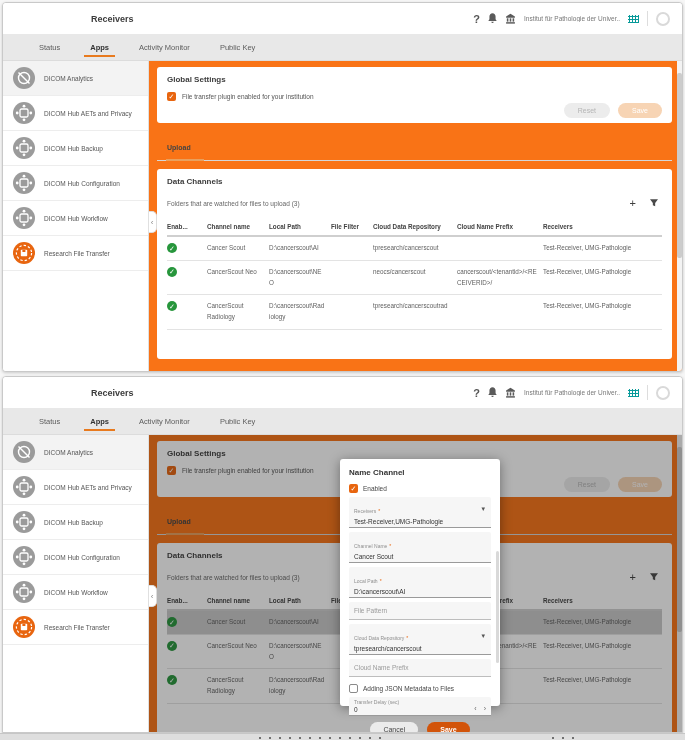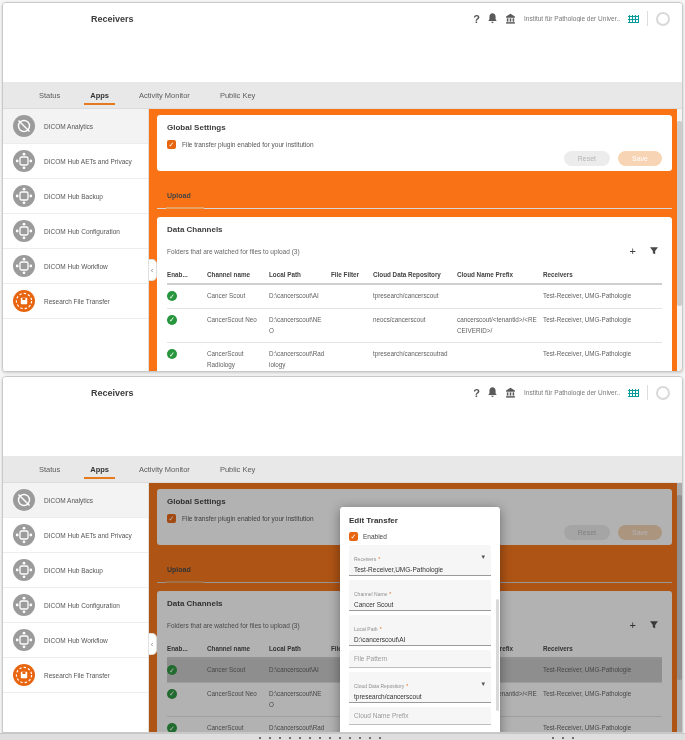--- a/index.html
+++ b/index.html
@@ -16,21 +16,21 @@
   .header-right { position:absolute; right:12px; display:flex; align-items:center; gap:8px; }
   .help-icon { font-size:11px; font-weight:bold; color:#555; }
   .inst-label { font-size:6.5px; color:#777; max-width:96px; white-space:nowrap; overflow:hidden; }
   .grid-icon { width:11px; height:8px;
      background-image:radial-gradient(circle,#079a9a 1.1px,transparent 1.25px);
      background-size:3px 3px; }
   .hdr-divider { width:1px; height:15px; background:#ddd; }
   .avatar { width:14px; height:14px; border-radius:50%; border:2.5px solid #d9d9d9; background:#fff; }
 
   .win-tabs { height:27px; background:#e8e8e8; display:flex; align-items:center; padding-left:36px;
-              gap:30px; border-bottom:1px solid #dcdcdc;margin-top:48px; }
+              gap:30px; border-bottom:1px solid #dcdcdc; }
   .tab { font-size:7.5px; color:#5c5c5c; position:relative; padding:9px 0 8px; }
   .tab.active { font-weight:bold; color:#333; }
   .tab.active::after { content:""; position:absolute; left:-6px; right:-6px; bottom:3px; height:2px; background:#e87a1e; }
 
   .win-body { display:flex; height:calc(100% - 58px); }
   .sidebar { width:146px; background:#fff; border-right:1px solid #e0e0e0; }
   .side-item { display:flex; align-items:center; gap:9px; height:35px; padding-left:10px; border-bottom:1px solid #ededed; }
   .side-item.first { background:#f3f3f3; }
   .side-label { font-size:6.5px; color:#555; }
   .icon-circle svg { display:block; }
@@ -469,21 +469,21 @@
           </div>
         </div>
       </div>
       <div class="scrollbar">
           <div class="scroll-thumb"></div>
         </div>
       <div class="dim"></div>
       <div class="chevron-tab">‹</div>
 
       <div class="modal">
-        <div class="modal-title">Edit Transfer</div>
+        <div class="modal-title">Name Channel</div>
         <div class="m-cb-row">
           <span class="checkbox checked">✓</span>
           <span class="m-cb-label">Enabled</span>
         </div>
         <div class="field">
           <div><span class="flabel">Receivers</span><span class="req">*</span></div>
           <div class="fvalue">Test-Receiver,UMG-Pathologie</div>
           <span class="caret">▾</span>
         </div>
         <div class="field">

